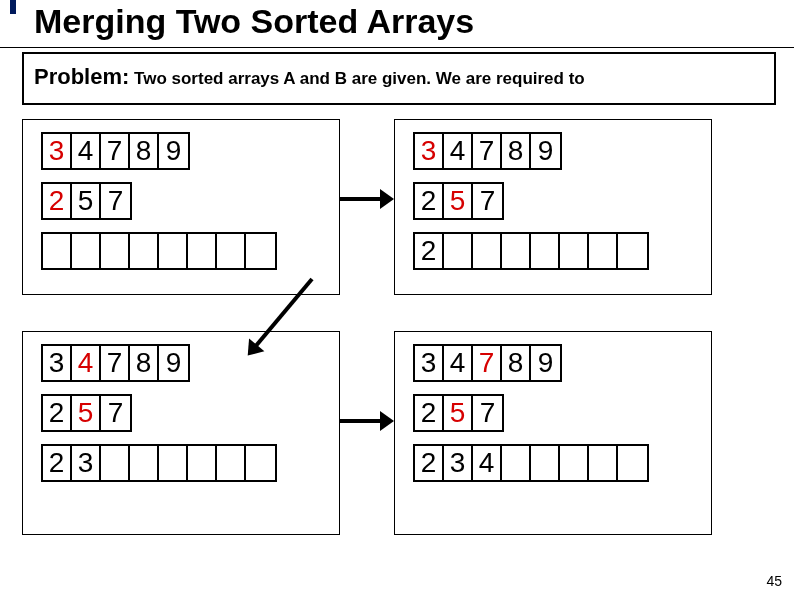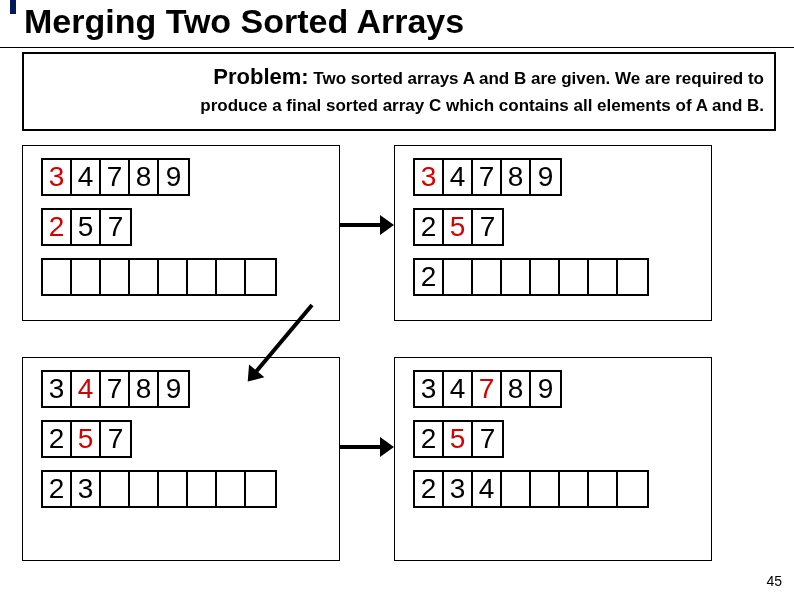--- a/index.html
+++ b/index.html
@@ -5,42 +5,41 @@
   * { box-sizing: border-box; margin: 0; padding: 0; }
   body {
     width: 794px;
     height: 595px;
     font-family: Arial, Helvetica, sans-serif;
     position: relative;
     background: #fff;
   }
   .title-bar {
     position: relative;
-    padding: 2px 0 6px 24px;
+    padding: 2px 0 6px 34px;
     border-bottom: 1px solid #000;
   }
   .tick {
     position: absolute;
     left: 10px; top: 0px;
     width: 6px; height: 14px;
     background: #001a5c;
   }
   .title {
     font-size: 34px;
     font-weight: bold;
     color: #000;
   }
   .problem-box {
     margin: 4px 18px 0 22px;
     border: 2px solid #000;
     padding: 6px 10px 10px 10px;
     font-size: 17px;
     font-weight: bold;
     line-height: 1.5;
-    text-align: right;
   }
   .problem-label { font-size: 22px; }
   .stage-area {
     position: relative;
     margin: 14px 0 0 0;
     height: 440px;
   }
   .panel {
     position: absolute;
     border: 1px solid #000;
@@ -115,21 +114,20 @@
 </head>
 <body>
 
 <div class="title-bar">
   <div class="tick"></div>
   <div class="title">Merging Two Sorted Arrays</div>
 </div>
 
 <div class="problem-box">
   <span class="problem-label">Problem:</span><span> Two sorted arrays A and B are given.  We are required to</span><br>
-  <span>produce a final sorted array C which contains all  elements of A and B.</span>
 </div>
 
 <div class="stage-area">
 
   <div class="panel panel-1">
     <div class="arrays">
         <div class="row">
           <div class="cell red">3</div>
           <div class="cell">4</div>
           <div class="cell">7</div>

